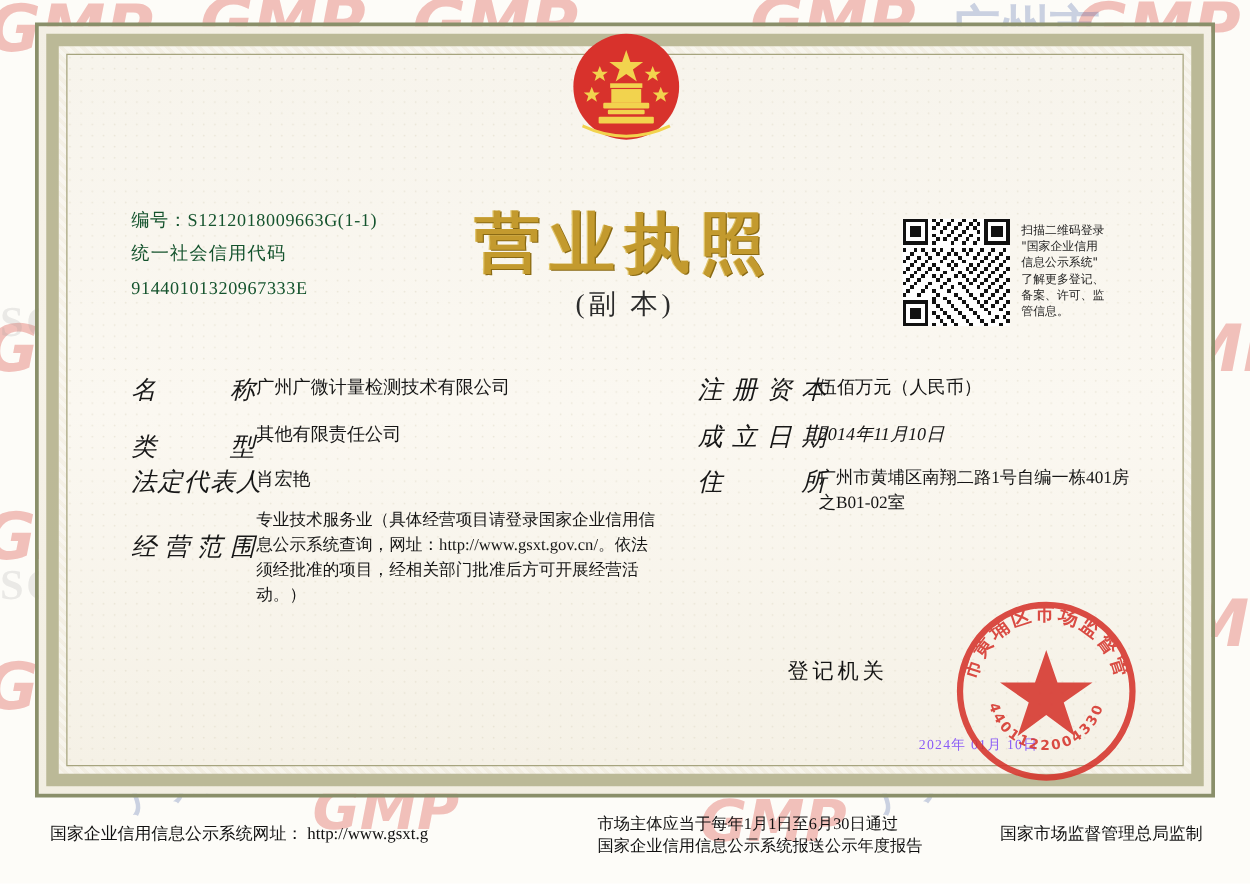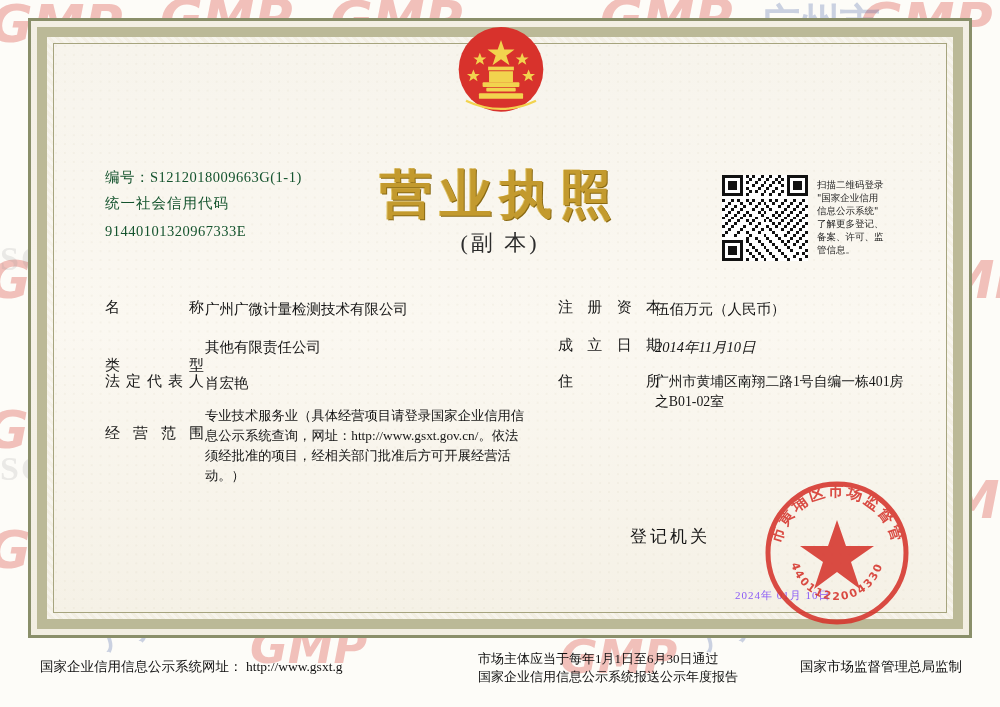--- a/index.html
+++ b/index.html
@@ -176,24 +176,25 @@
   }
 
   
   .field {
     position: absolute;
     z-index: 5;
     color: #1a1a1a;
   }
   .flabel {
     position: absolute;
-    font-size: 15px;
+    font-size: 20px;
     letter-spacing: 1px;
     white-space: nowrap;
     color: #171717;
+    font-style: italic;
   }
   .fvalue {
     position: absolute;
     font-size: 14.5px;
     color: #151515;
     white-space: nowrap;
   }
   .fvalue.wrap {
     white-space: normal;
     line-height: 20px;
@@ -587,21 +588,21 @@
   </div>
 
   <div class="field">
     <span class="flabel" style="left:105px; top:298px; width:102px;">
       <span class="lbl-spread" style="width:100px;">名　　称</span>
     </span>
     <span class="fvalue" style="left:205px; top:300px;text-align:right;">广州广微计量检测技术有限公司</span>
   </div>
 
   <div class="field">
-    <span class="flabel" style="left:105px; top:356px; width:102px;">
+    <span class="flabel" style="left:105px; top:344px; width:102px;">
       <span class="lbl-spread" style="width:100px;">类　　型</span>
     </span>
     <span class="fvalue" style="left:205px; top:338px;">其他有限责任公司</span>
   </div>
 
   <div class="field">
     <span class="flabel" style="left:105px; top:372px; width:102px;">
       <span class="lbl-spread" style="width:100px;">法定代表人</span>
     </span>
     <span class="fvalue" style="left:205px; top:374px;">肖宏艳</span>

